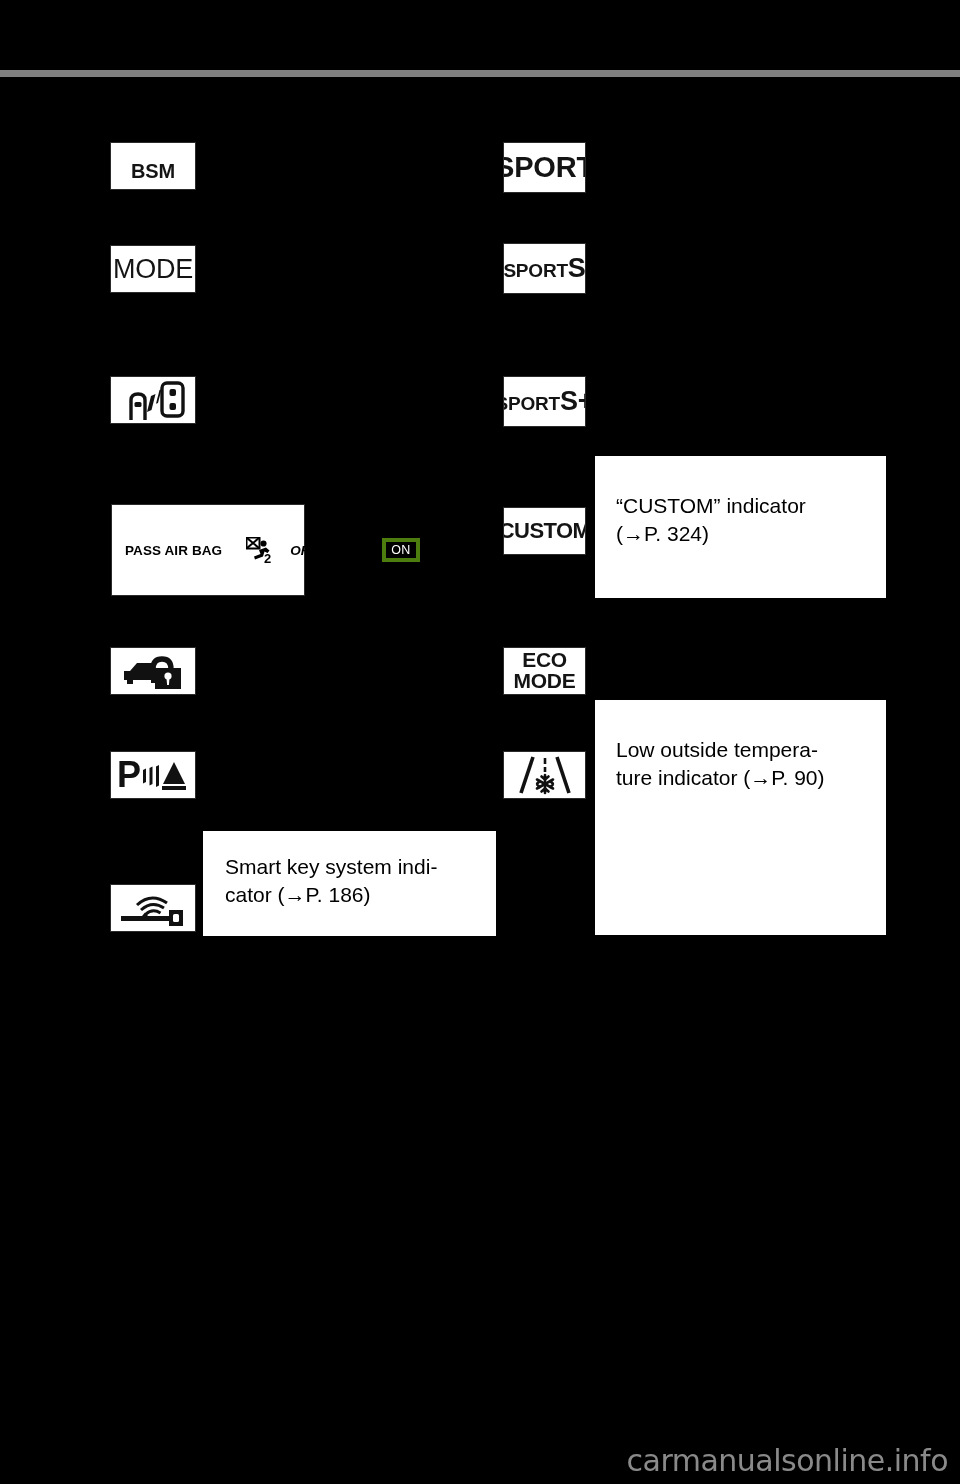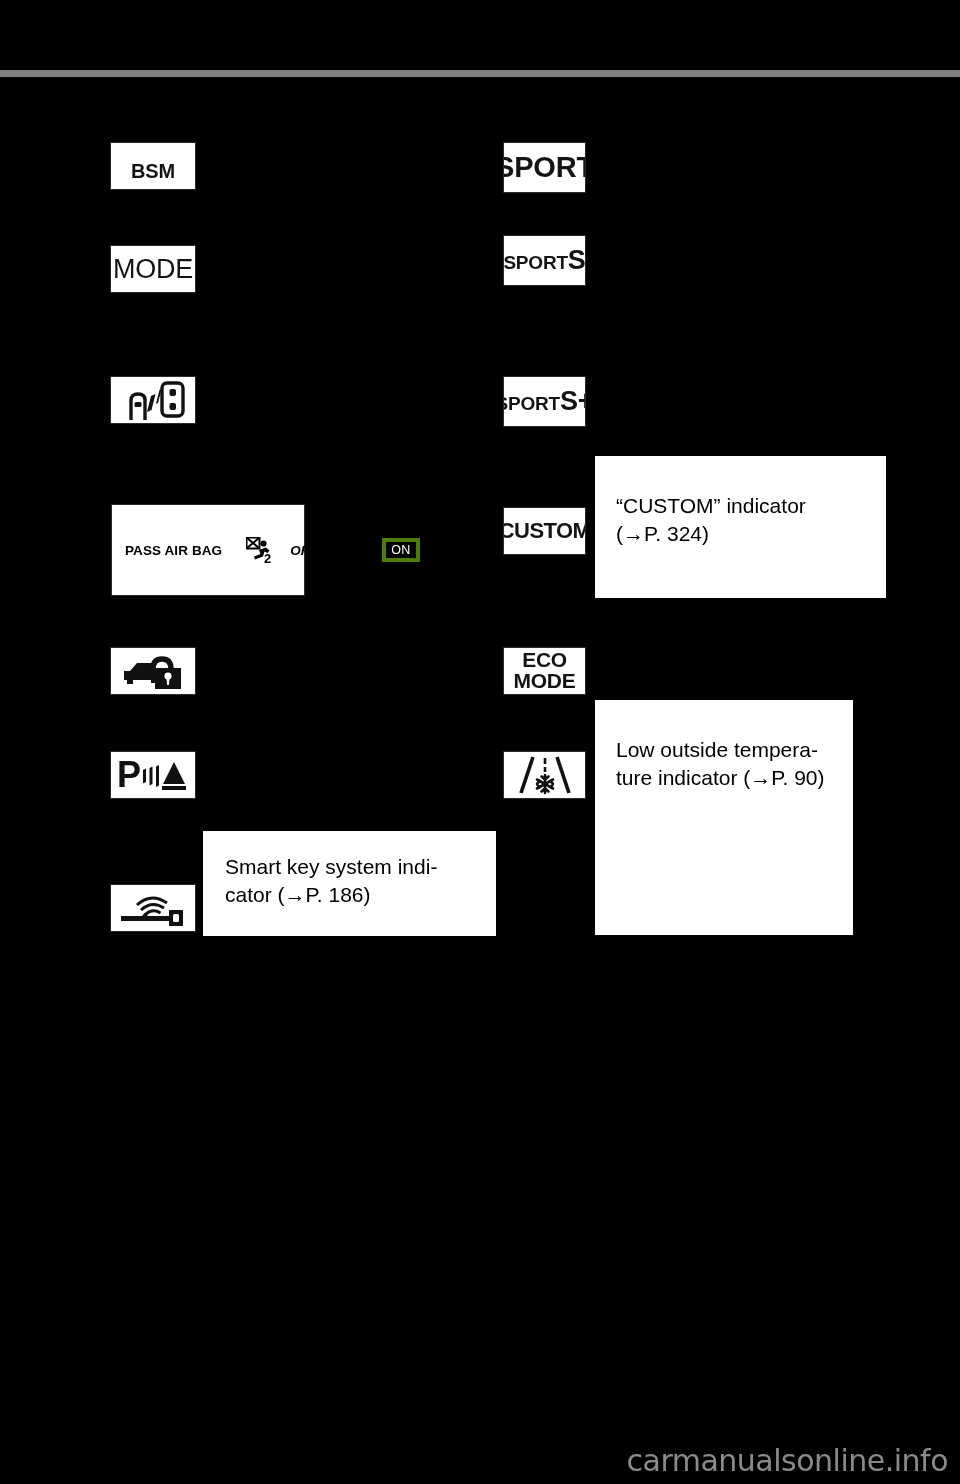--- a/index.html
+++ b/index.html
@@ -236,21 +236,21 @@
     <div class="callout-text" style="padding:22px 16px 0 22px; width:271px;">
       <span>Smart key system indi-</span><br>
       <span>cator (→P. 186)</span>
     </div>
   </div>
 
   <div class="badge" style="left:503px; top:142px; width:83px; height:51px;">
     <span class="badge-text t-sport">SPORT</span>
   </div>
 
-  <div class="badge" style="left:503px; top:235px; width:83px; height:51px;">
+  <div class="badge" style="left:503px; top:243px; width:83px; height:51px;">
     <span class="badge-text t-sport-s">
       <span>SPORT</span><span class="big">S</span>
     </span>
   </div>
 
   <div class="badge" style="left:503px; top:376px; width:83px; height:51px;">
     <span class="badge-text t-sport-s">
       <span>SPORT</span><span class="big">S+</span>
     </span>
   </div>
@@ -289,21 +289,21 @@
           <path d="M36 24.5 L20 33.5"></path>
           <path d="M24.5 21.5 L28 24.5 L31.5 21.5"></path>
           <path d="M24.5 36.5 L28 33.5 L31.5 36.5"></path>
           <path d="M20.2 28.5 L22.6 26.2 M20.2 29.6 L22.6 32"></path>
           <path d="M35.8 28.5 L33.4 26.2 M35.8 29.6 L33.4 32"></path>
         </g>
       </svg>
     </span>
   </div>
 
-  <div class="callout" style="left:595px; top:700px; width:258px; height:235px;">
+  <div class="callout" style="left:595px; top:700px; width:291px; height:235px;">
     <div class="callout-text" style="padding:36px 16px 0 21px; width:270px;">
       <span>Low outside tempera-</span><br>
       <span>ture indicator (→P. 90)</span>
     </div>
   </div>
 
   <div class="watermark">carmanualsonline.info</div>
 
 </div>
 

